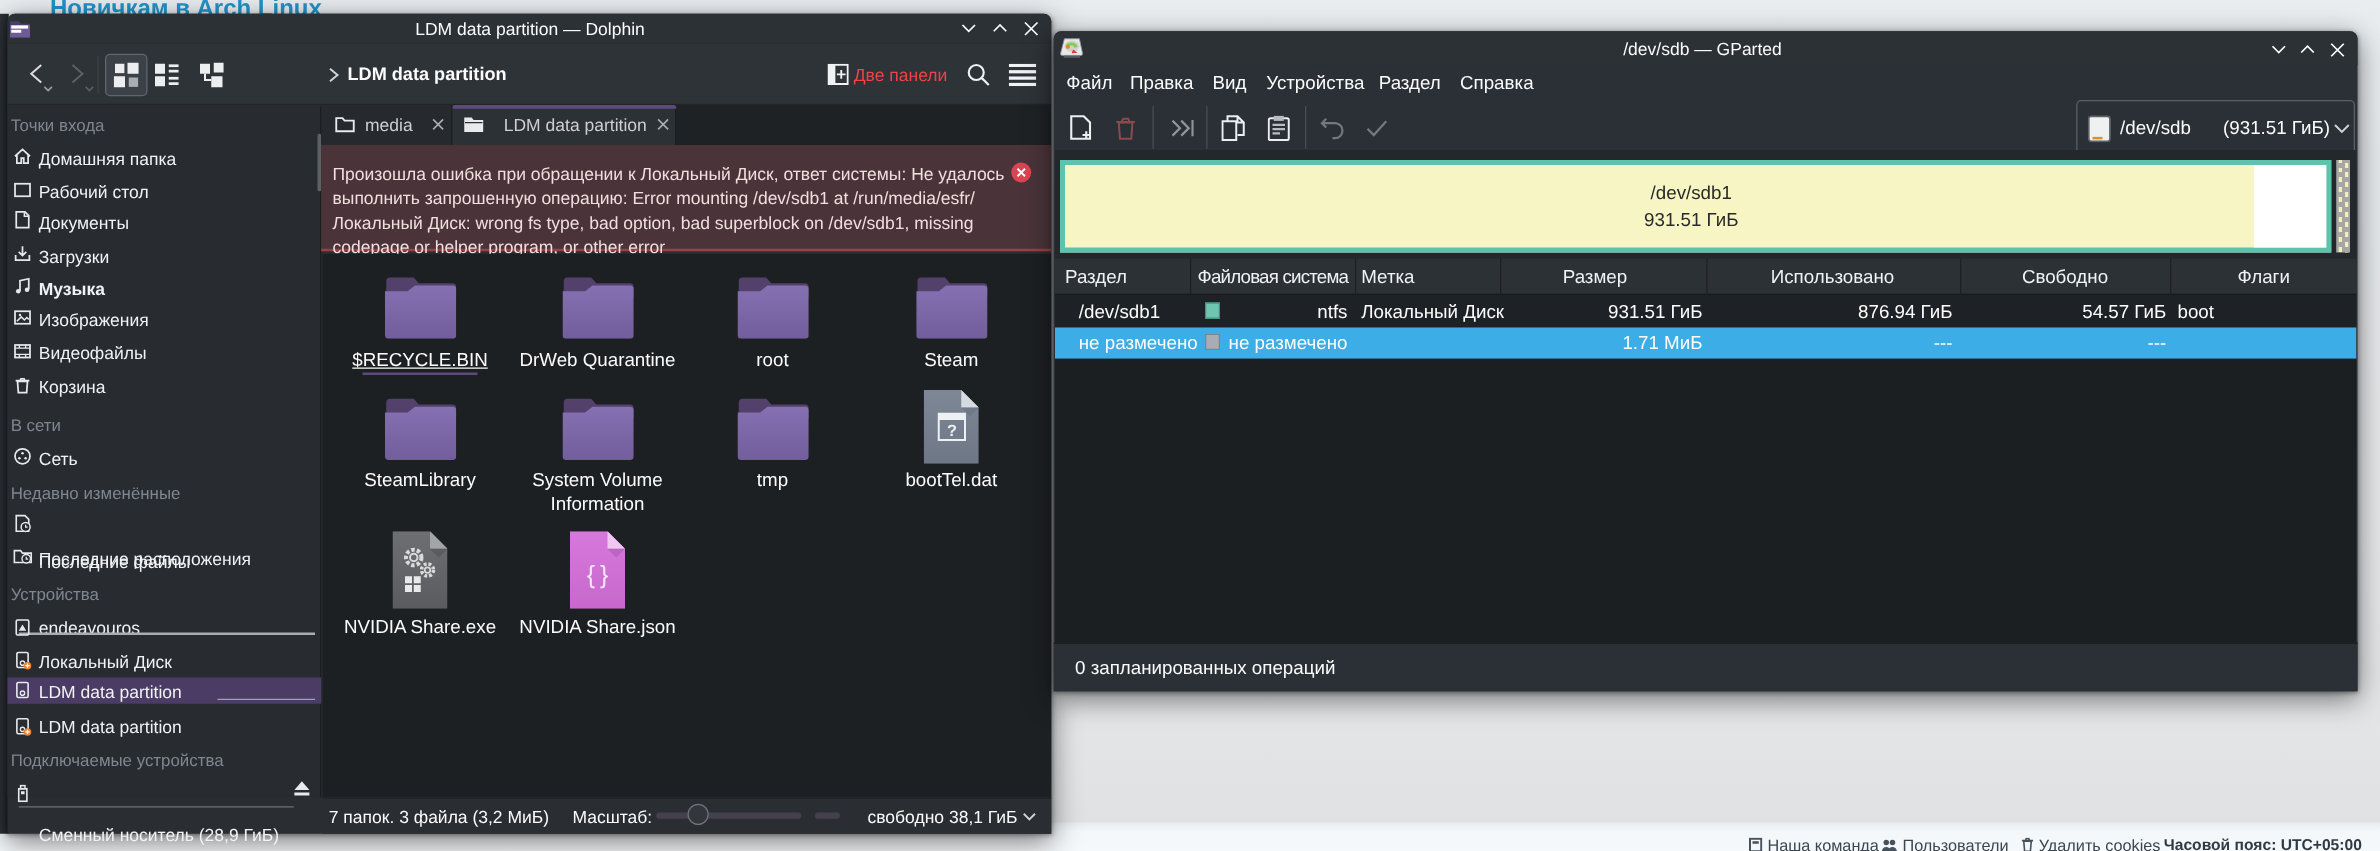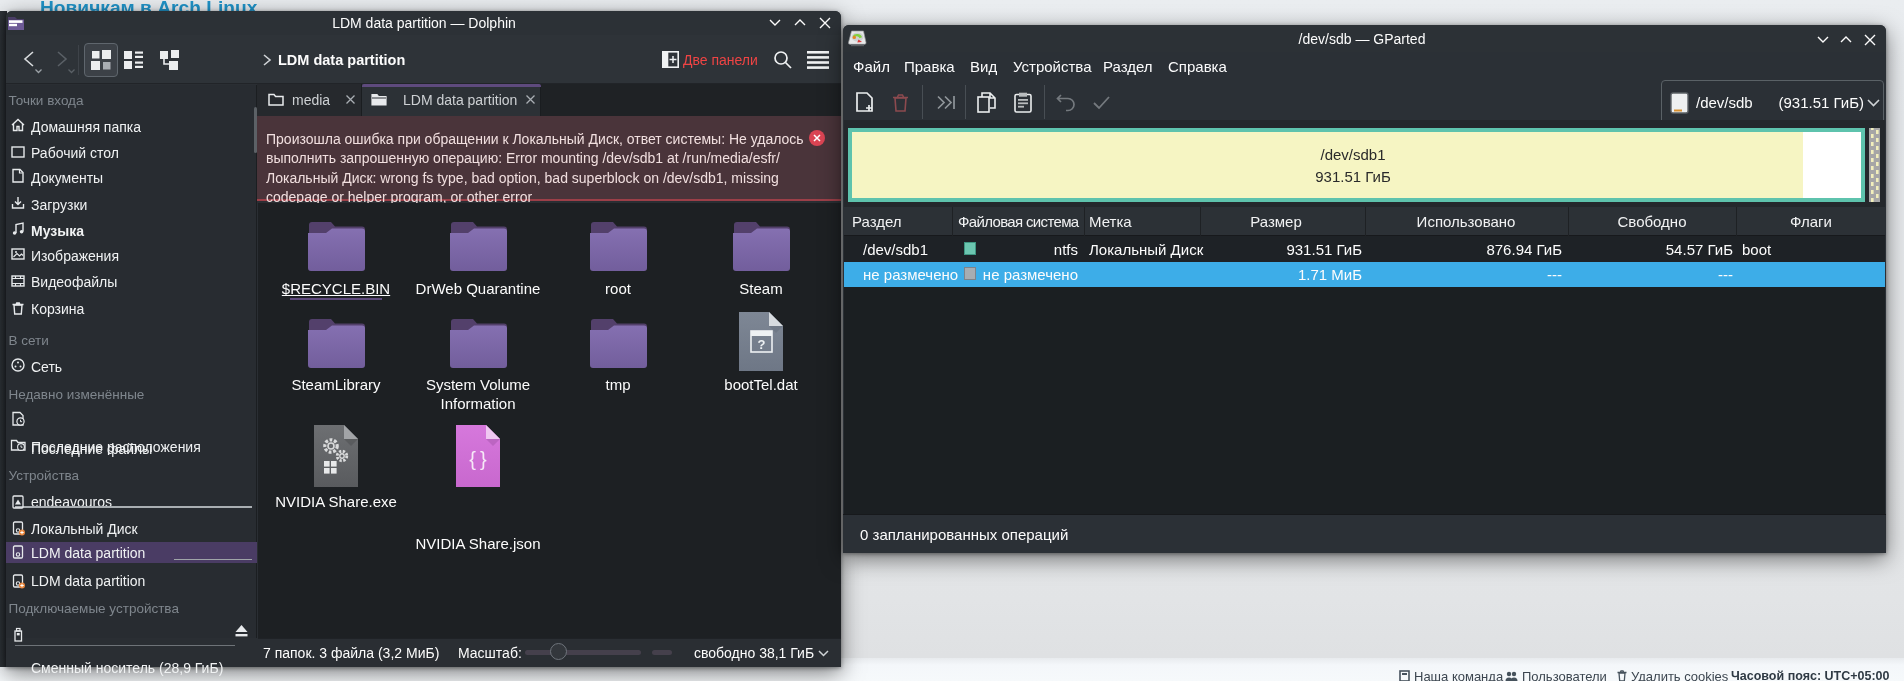--- a/index.html
+++ b/index.html
@@ -308,21 +308,21 @@
     <div class="glab" style="left:330px; top:268px;"><span style="text-decoration:underline;">$RECYCLE.BIN</span></div>
     <div class="abs" style="left:284px; top:287px; width:92px; height:2px; background:#5e4a7d;"></div>
     <div class="glab" style="left:472px; top:268px;">DrWeb Quarantine</div>
     <div class="glab" style="left:612px; top:268px;">root</div>
     <div class="glab" style="left:755px; top:268px;">Steam</div>
     <div class="glab" style="left:330px; top:363.5px;">SteamLibrary</div>
     <div class="glab" style="left:472px; top:363.5px;">System Volume<br>Information</div>
     <div class="glab" style="left:612px; top:363.5px;">tmp</div>
     <div class="glab" style="left:755px; top:363.5px;">bootTel.dat</div>
     <div class="glab" style="left:330px; top:480.5px;">NVIDIA Share.exe</div>
-    <div class="glab" style="left:472px; top:480.5px;margin-top:42px;">NVIDIA Share.json</div>
+    <div class="glab" style="left:472px; top:480.5px;">NVIDIA Share.json</div>
     <svg class="abs" style="left:301.5px; top:208px;" width="57" height="52">
         <use href="#folder"></use>
       </svg>
     <svg class="abs" style="left:443.5px; top:208px;" width="57" height="52">
         <use href="#folder"></use>
       </svg>
     <svg class="abs" style="left:583.5px; top:208px;" width="57" height="52">
         <use href="#folder"></use>
       </svg>
     <svg class="abs" style="left:726.5px; top:208px;" width="57" height="52">

